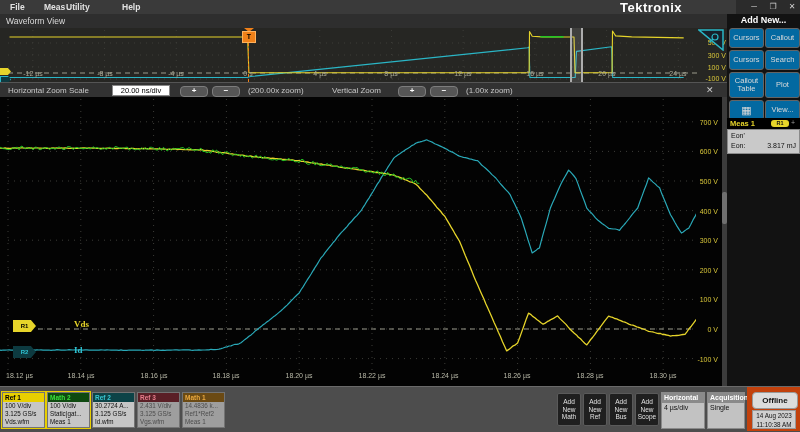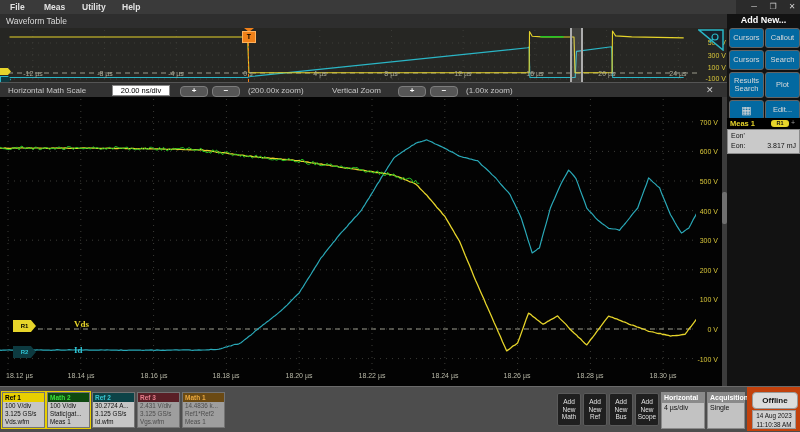--- a/index.html
+++ b/index.html
@@ -83,29 +83,30 @@
   svg{display:block;}
 </style>
 </head>
 <body>
 
 <div id="app">
 
   <div id="titlebar" class="abs">
     <span class="abs menuitem" style="left:10px">File</span>
     <span class="abs menuitem" style="left:44px">Meas</span>
-    <span class="abs menuitem" style="left:82px">Utility</span>
+    <span class="abs menuitem" style="left:66px">Utility</span>
     <span class="abs menuitem" style="left:122px">Help</span>
+    <span id="logo" class="abs">Tektronix</span>
     <span class="abs winbtn" style="left:748px">─</span>
     <span class="abs winbtn" style="left:767px">❐</span>
     <span class="abs winbtn" style="left:786px">✕</span>
   </div>
 
   <div id="tabstrip" class="abs">
-    <span class="abs tab">Waveform Table</span>
+    <span class="abs tab">Waveform View</span>
   </div>
 
   <div id="overview" class="abs">
     <svg id="svg-overview" width="727" height="54">
         <line x1="32.84" y1="2" x2="32.84" y2="52" stroke="#3c3c38" stroke-width="1" stroke-dasharray="1 5"></line>
         <line x1="104.56" y1="2" x2="104.56" y2="52" stroke="#3c3c38" stroke-width="1" stroke-dasharray="1 5"></line>
         <line x1="176.28" y1="2" x2="176.28" y2="52" stroke="#3c3c38" stroke-width="1" stroke-dasharray="1 5"></line>
         <line x1="248" y1="2" x2="248" y2="52" stroke="#3c3c38" stroke-width="1" stroke-dasharray="1 5"></line>
         <line x1="319.72" y1="2" x2="319.72" y2="52" stroke="#3c3c38" stroke-width="1" stroke-dasharray="1 5"></line>
         <line x1="391.44" y1="2" x2="391.44" y2="52" stroke="#3c3c38" stroke-width="1" stroke-dasharray="1 5"></line>
@@ -145,21 +146,21 @@
     </div>
     <div id="zoomwin" class="abs"></div>
     <svg class="abs" style="left:698px;top:1px" width="26" height="22">
       <polygon points="25,1 25,21 1,1" fill="#17202b" stroke="#2ab6c6" stroke-width="1.5"></polygon>
       <circle cx="17" cy="8" r="3" fill="none" stroke="#2ab6c6" stroke-width="1.2"></circle>
       <line x1="14.8" y1="10.2" x2="11.5" y2="13.5" stroke="#2ab6c6" stroke-width="1.2"></line>
     </svg>
   </div>
 
   <div id="zoombar" class="abs">
-    <span class="abs zlabel" style="left:8px">Horizontal Math Scale</span>
+    <span class="abs zlabel" style="left:8px">Horizontal Zoom Scale</span>
     <div id="zinput" class="abs">20.00 ns/div</div>
     <div class="abs zbtn" style="left:180px">+</div>
     <div class="abs zbtn" style="left:212px">−</div>
     <span class="abs zlabel" style="left:248px">(200.00x zoom)</span>
     <span class="abs zlabel" style="left:332px">Vertical Zoom</span>
     <div class="abs zbtn" style="left:398px">+</div>
     <div class="abs zbtn" style="left:430px">−</div>
     <span class="abs zlabel" style="left:466px">(1.00x zoom)</span>
     <span id="zclose" class="abs">✕</span>
   </div>
@@ -221,24 +222,24 @@
       <div id="scrollhandle" class="abs"></div>
     </div>
   </div>
 
   <div id="sidebar" class="abs">
     <div id="addnewhdr" class="abs">Add New...</div>
     <div class="abs sbtn scol1" style="top:14px;height:18px">Cursors</div>
     <div class="abs sbtn scol2" style="top:14px;height:18px">Callout</div>
     <div class="abs sbtn scol1" style="top:36px;height:18px">Cursors</div>
     <div class="abs sbtn scol2" style="top:36px;height:18px">Search</div>
-    <div class="abs sbtn scol1" style="top:58px;height:24px">Results Search</div>
+    <div class="abs sbtn scol1" style="top:58px;height:24px">Callout Table</div>
     <div class="abs sbtn scol2" style="top:58px;height:24px">Plot</div>
     <div class="abs sbtn scol1" style="top:86px;height:18px;font-size:11px">▦</div>
-    <div class="abs sbtn scol2" style="top:86px;height:18px">Edit...</div>
+    <div class="abs sbtn scol2" style="top:86px;height:18px">View...</div>
 
     <div id="meas1hdr" class="abs">
       <span class="abs mt">Meas 1</span>
       <div id="meas1pill" class="abs">R1</div>
       <span id="meas1plus" class="abs">+</span>
     </div>
     <div id="meas1body" class="abs">
       <span class="abs meval" style="left:3px;top:2px">Eon'</span>
       <span class="abs meval" style="left:3px;top:12px">Eon:</span>
       <span class="abs meval" style="left:28px;top:12px;width:40px;text-align:right">3.817 mJ</span>

